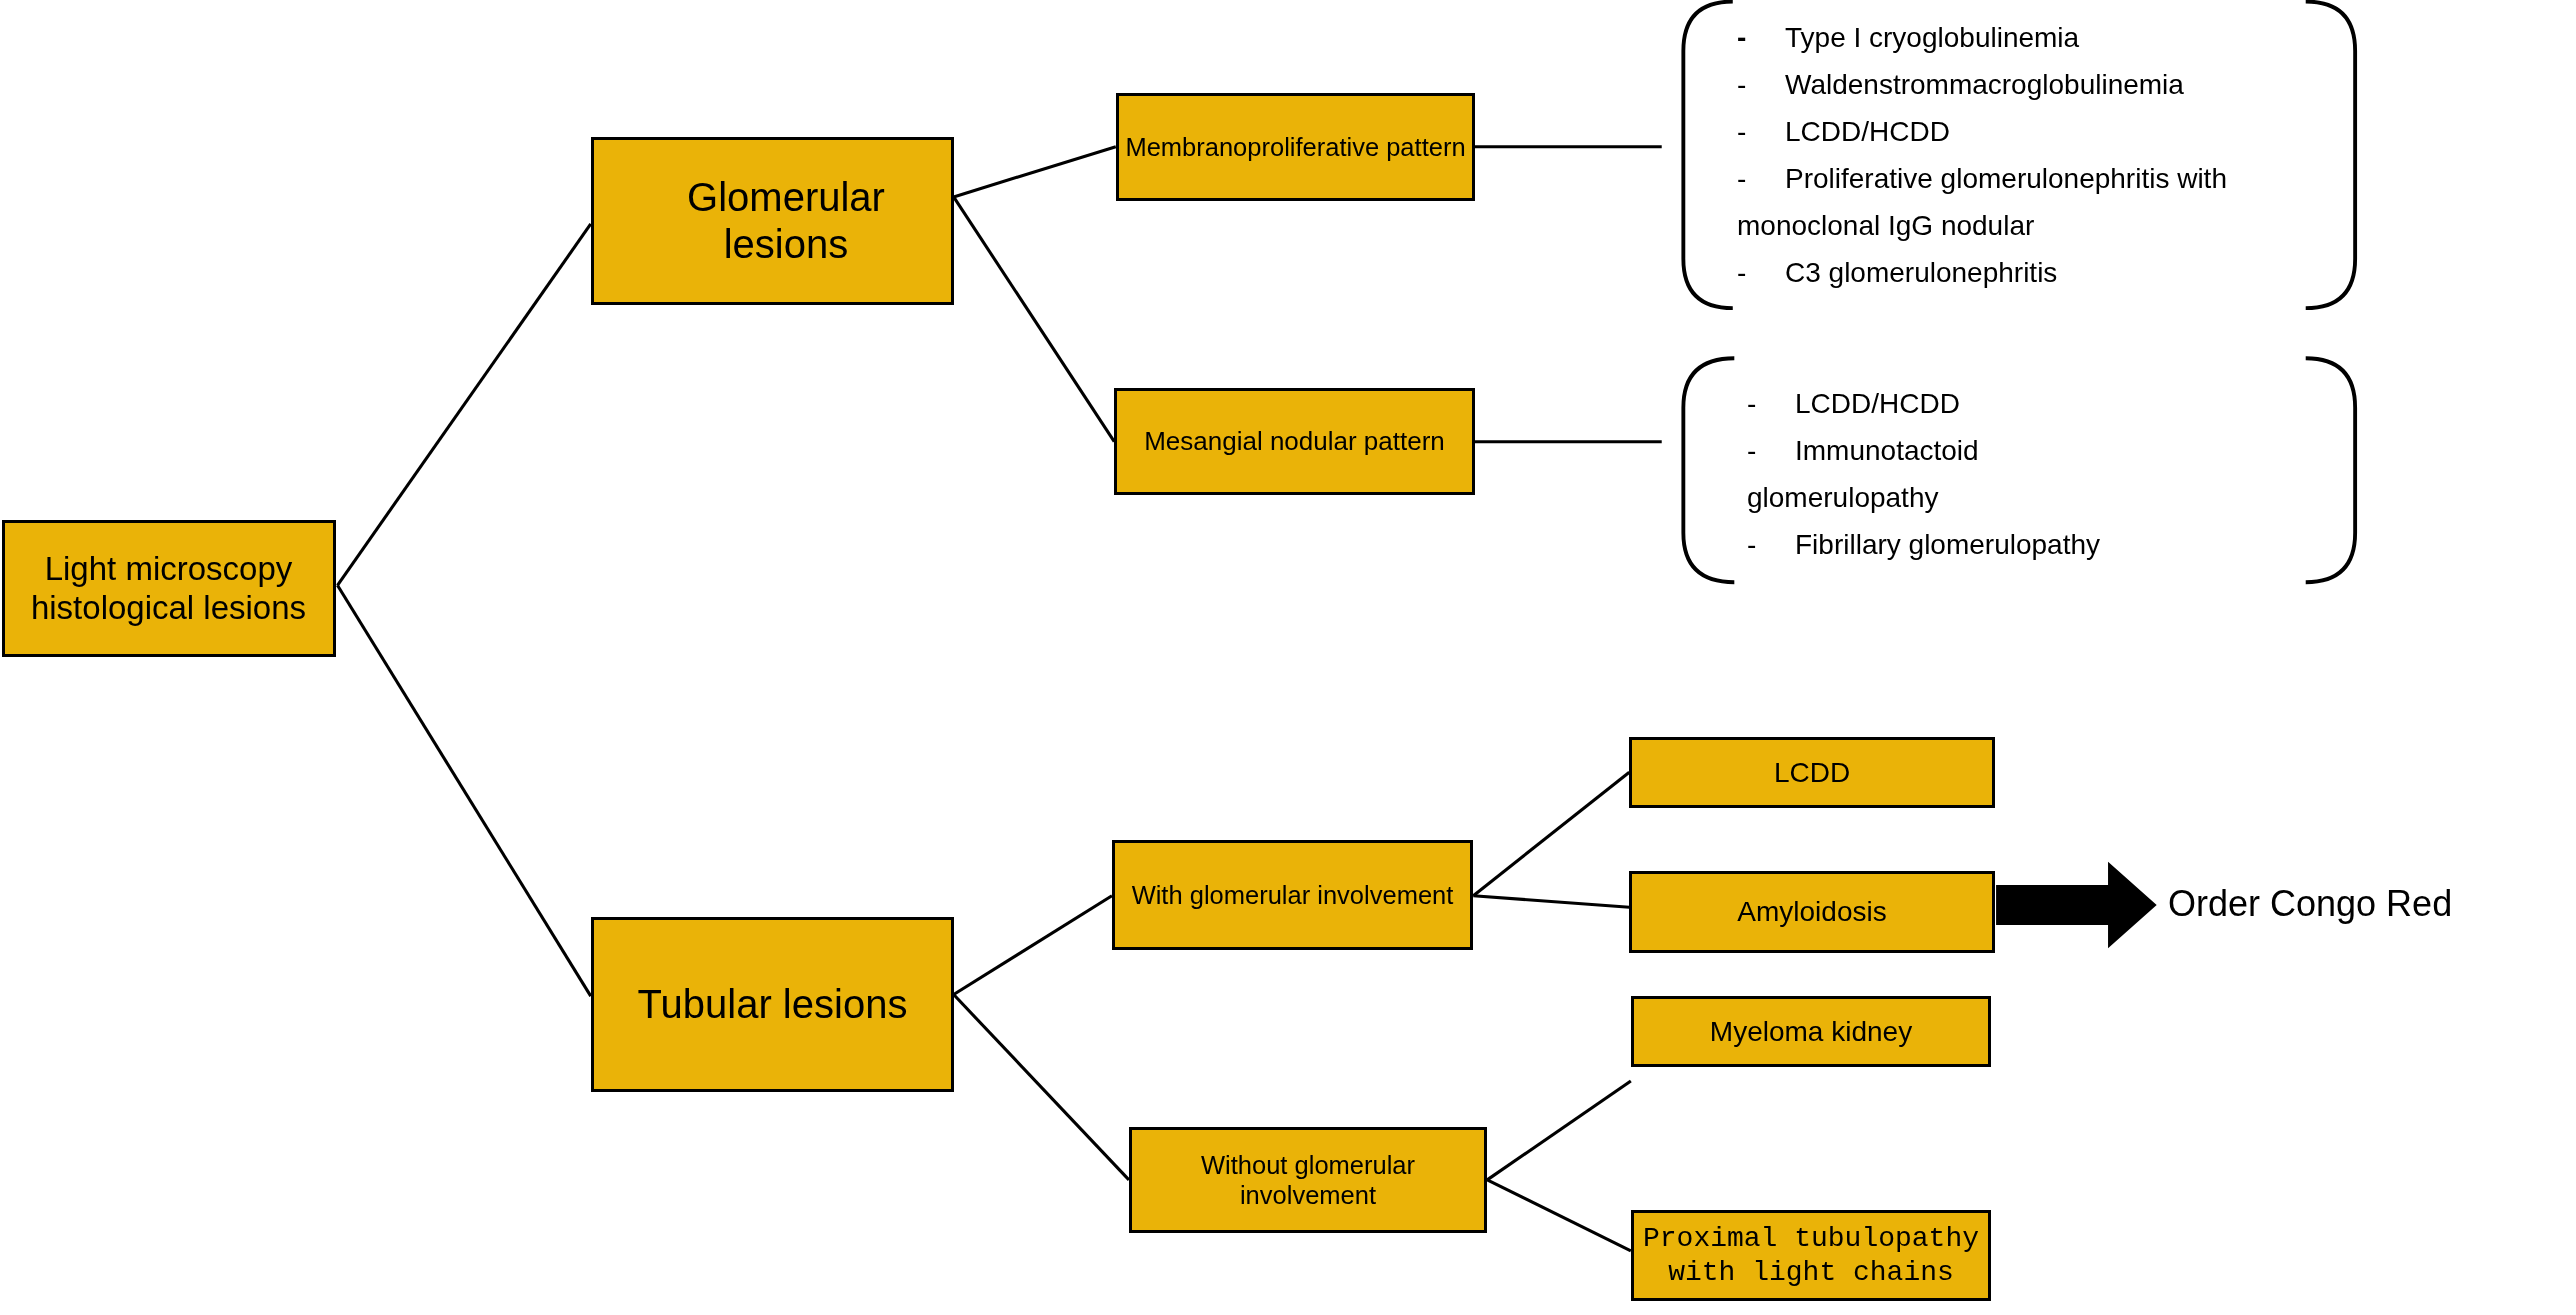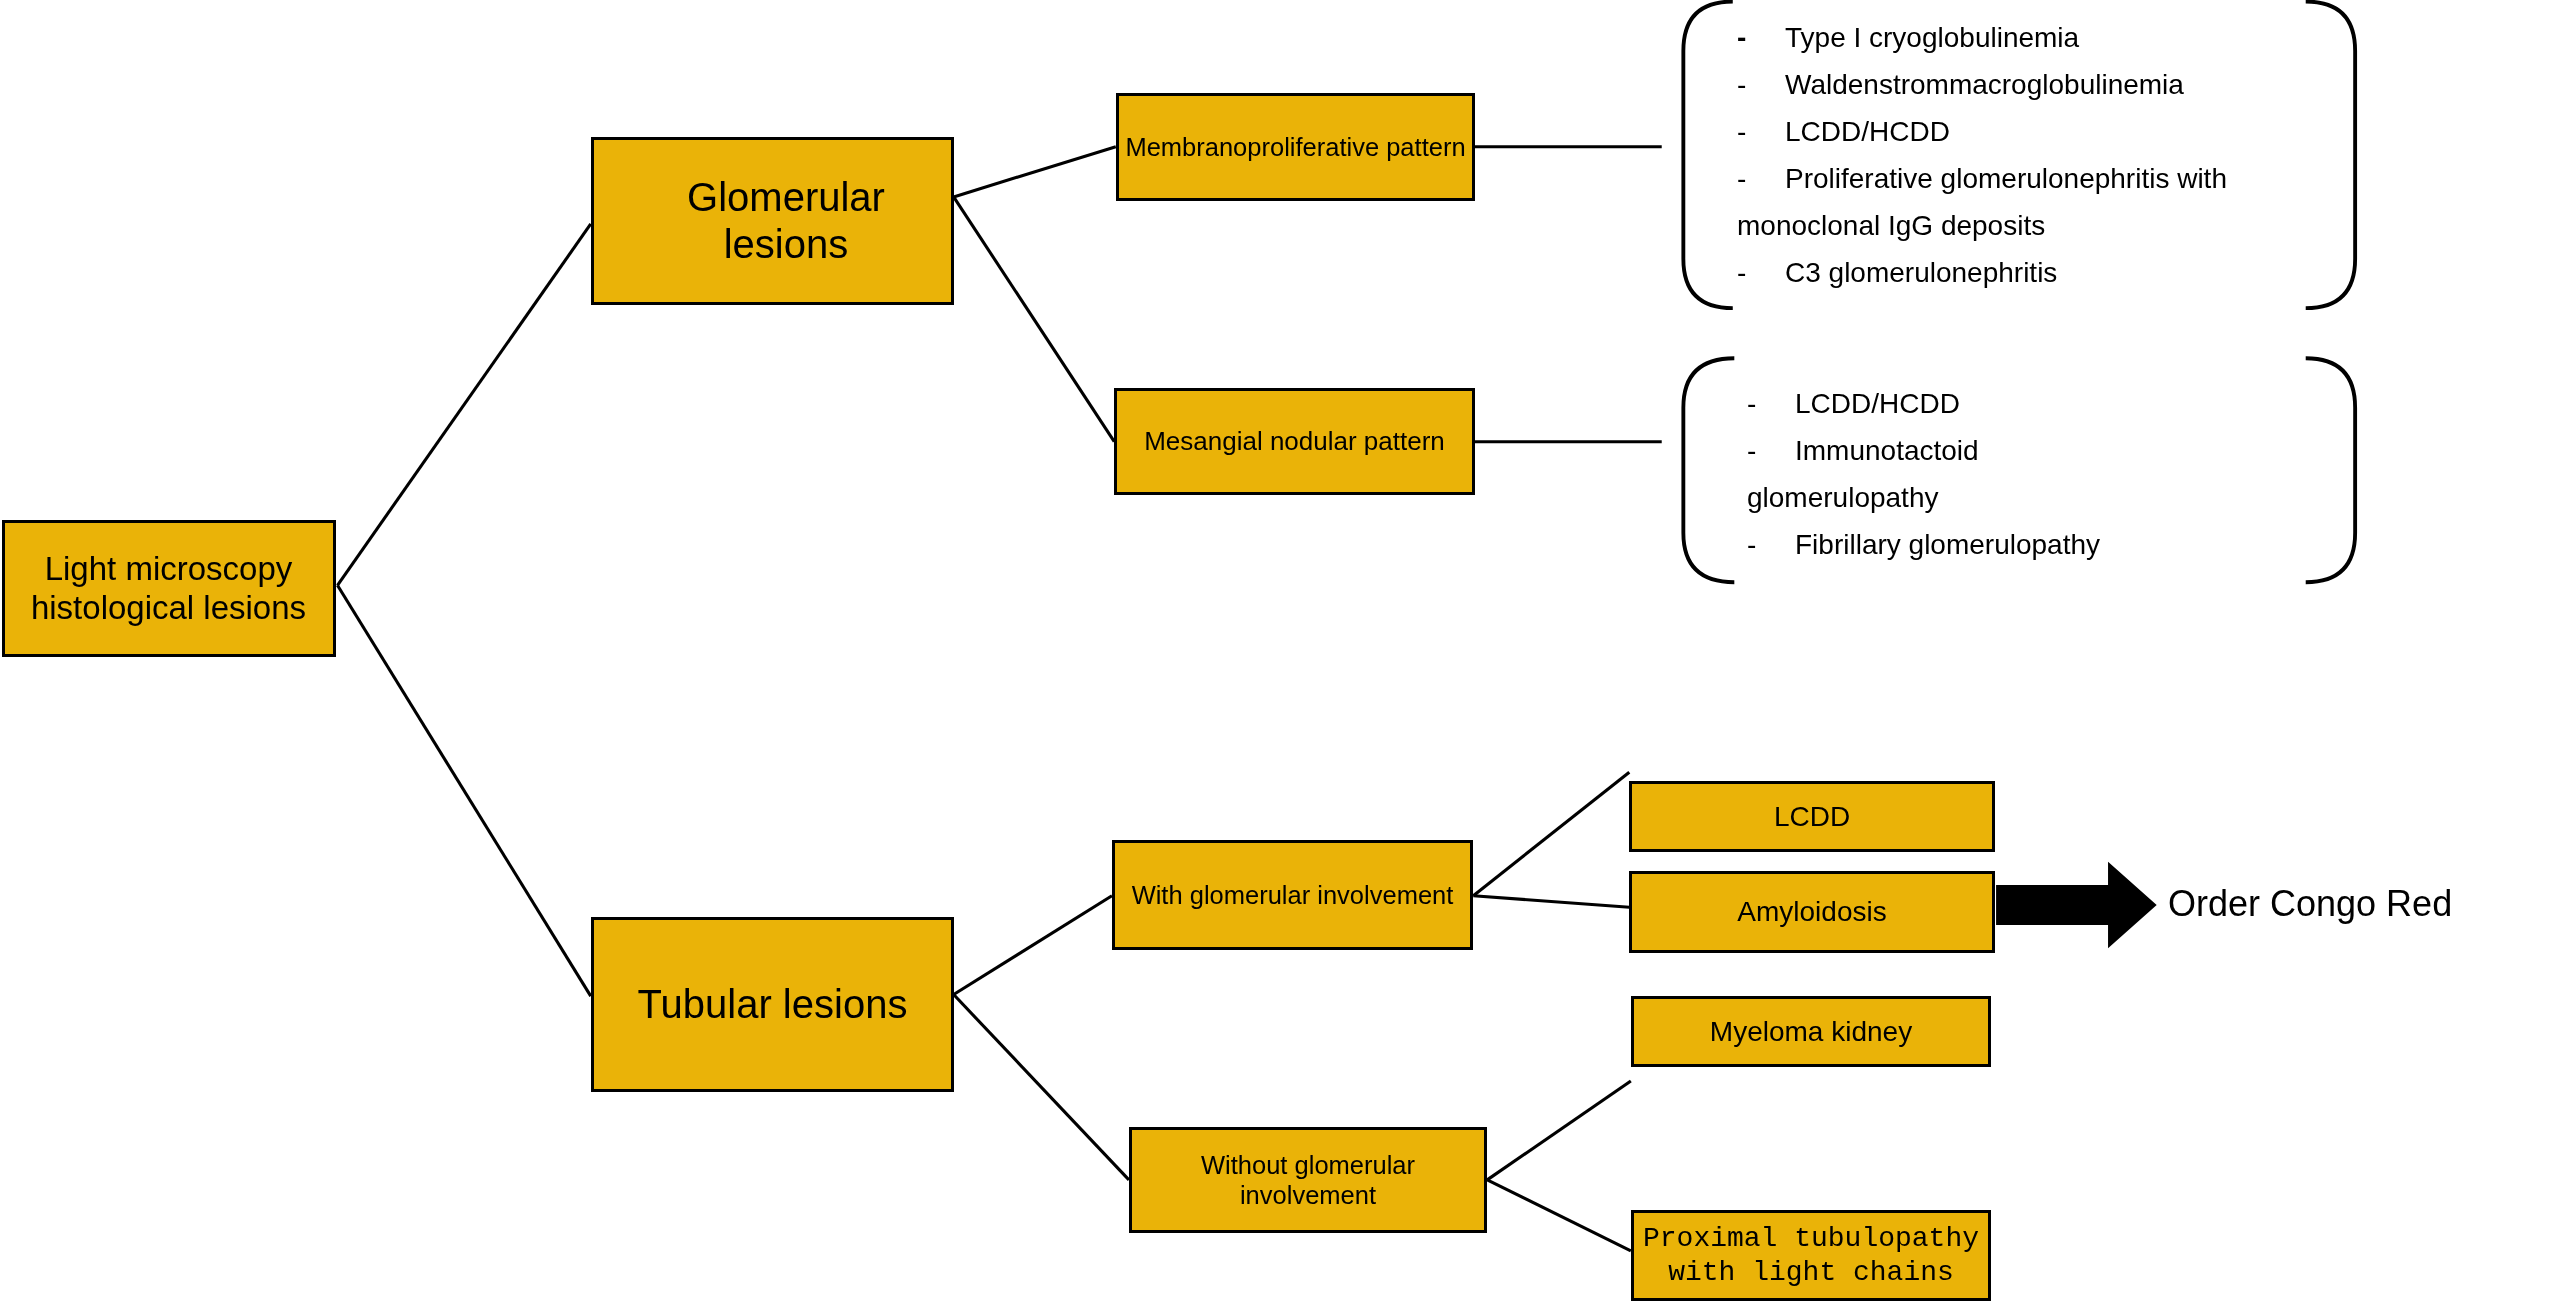--- a/index.html
+++ b/index.html
@@ -39,21 +39,21 @@
     z-index: 3;
   }
   .node span { display: block; padding: 0 6.2px; }
   .node.root      { left: 1.5px;    top: 520px;  width: 334px; height: 137px; font-size: 33px; }
   .node.glom      { left: 591px;  top: 137px;  width: 363px; height: 168px; font-size: 40px; padding-left: 27px; }
   .node.tub       { left: 591px;  top: 917px; width: 363px; height: 175px; font-size: 40px; }
   .node.mpgn      { left: 1116px; top: 93px;  width: 359px; height: 108px; font-size: 25.5px; }
   .node.mesang    { left: 1114px; top: 388px;  width: 361px; height: 107px; font-size: 26px; }
   .node.withglom  { left: 1112px; top: 840px; width: 361px; height: 110px; font-size: 25.5px; }
   .node.without   { left: 1129px; top: 1127px; width: 358px; height: 106px; font-size: 25.5px; }
-  .node.lcdd      { left: 1629px; top: 781px;  width: 366px; height: 71px;  font-size: 28px; }
+  .node.lcdd      { left: 1629px; top: 737px;  width: 366px; height: 71px;  font-size: 28px; }
   .node.amyloid   { left: 1629px; top: 871px; width: 366px; height: 82px;  font-size: 28px; }
   .node.myeloma   { left: 1631px; top: 996px; width: 360px; height: 71px;  font-size: 28px; }
   .node.proximal  { left: 1631px; top: 1210px; width: 360px; height: 91px; font-size: 28px; font-family: Liberation Mono, monospace; }
   .bracket-list {
     position: absolute;
     font-size: 28px;
     line-height: 1.68;
     white-space: nowrap;
   }
   .bracket-list .li {
@@ -167,21 +167,21 @@
   </div>
 
   <div class="node proximal">
     <span>Proximal tubulopathy with light chains</span>
   </div>
 
   <div class="bracket-list" id="group1-list">
     <span class="li"><span class="dash strong">-</span><span>Type I cryoglobulinemia</span></span>
     <span class="li"><span class="dash">-</span><span>Waldenstrommacroglobulinemia</span></span>
     <span class="li"><span class="dash">-</span><span>LCDD/HCDD</span></span>
-    <span class="li wrap"><span class="dash">-</span><span>Proliferative glomerulonephritis with monoclonal IgG deposits</span></span>
+    <span class="li wrap"><span class="dash">-</span><span>Proliferative glomerulonephritis with monoclonal IgG nodular</span></span>
     <span class="li"><span class="dash">-</span><span>C3 glomerulonephritis</span></span>
   </div>
 
   <div class="bracket-list" id="group2-list">
     <span class="li"><span class="dash">-</span><span>LCDD/HCDD</span></span>
     <span class="li wrap" style="width:324px"><span class="dash">-</span><span>Immunotactoid glomerulopathy</span></span>
     <span class="li"><span class="dash">-</span><span>Fibrillary glomerulopathy</span></span>
   </div>
 
   <div class="congo">

